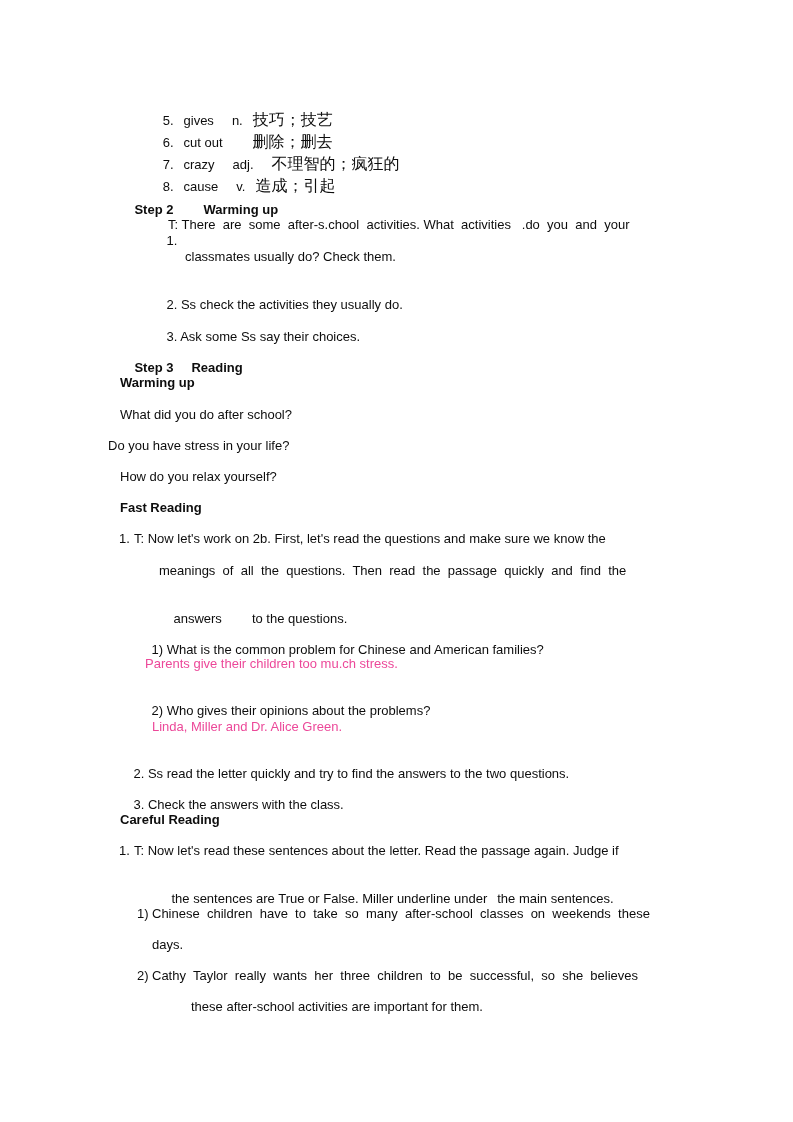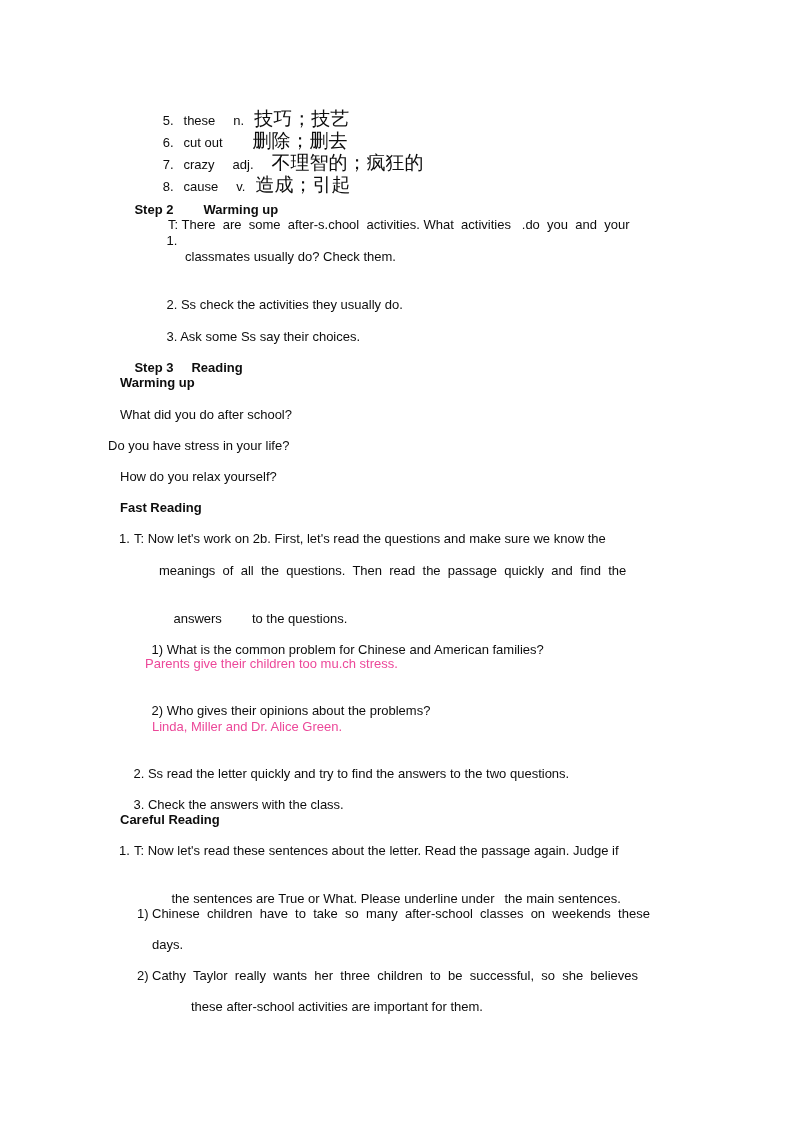--- a/index.html
+++ b/index.html
@@ -26,35 +26,35 @@
   .ln {
     position: absolute;
     font-size: 13px;
     line-height: 16px;
     white-space: pre;
     color: #0d0d0d;
   }
   .bold { font-weight: bold; text-align: center; }
   .red  { color: #ec4899; }
   .cjk {
-    font-family: Liberation Mono, monospace;
-    font-size: 19px;
+    font-family: Liberation Serif, serif;
+    font-size: 16px;
   }
   .spacer-sm { display: inline-block; width: 10px; }
   .spacer-md { display: inline-block; width: 18px; }
   .spacer-lg { display: inline-block; width: 30px; }
 </style>
 </head>
 <body>
 
 <div class="page">
 
   <div>
     <div class="ln" style="left:141px; top:96px;">
-      <span>5.</span><span class="spacer-sm"></span><span>these</span><span class="spacer-md"></span><span>n.</span><span class="spacer-sm"></span><span class="cjk">技巧；技艺</span>
+      <span>5.</span><span class="spacer-sm"></span><span>gives</span><span class="spacer-md"></span><span>n.</span><span class="spacer-sm"></span><span class="cjk">技巧；技艺</span>
     </div>
     <div class="ln" style="left:141px; top:118px;">
       <span>6.</span><span class="spacer-sm"></span><span>cut out</span><span class="spacer-lg"></span><span class="cjk">删除；删去</span>
     </div>
     <div class="ln" style="left:141px; top:140px;">
       <span>7.</span><span class="spacer-sm"></span><span>crazy</span><span class="spacer-md"></span><span>adj.</span><span class="spacer-md"></span><span class="cjk">不理智的；疯狂的</span>
     </div>
     <div class="ln" style="left:141px; top:162px;">
       <span>8.</span><span class="spacer-sm"></span><span>cause</span><span class="spacer-md"></span><span>v.</span><span class="spacer-sm"></span><span class="cjk">造成；引起</span>
     </div>
@@ -111,21 +111,21 @@
   </div>
   <div class="ln" style="left:119px; top:781px;">
     <span>3.</span> <span>Check the answers with the class.</span>
   </div>
 
   <div class="ln bold" style="left:120px; top:812px;">Careful Reading</div>
 
   <div class="ln" style="left:119px; top:843px;">1.</div>
   <div class="ln" style="left:134px; top:843px;">T: Now let's read these sentences about the letter. Read the passage again. Judge if</div>
   <div class="ln" style="left:157px; top:875px;">
-    <span>the sentences are True or What. Please underline under</span><span class="spacer-sm"></span><span>the main sentences.</span>
+    <span>the sentences are True or False. Miller underline under</span><span class="spacer-sm"></span><span>the main sentences.</span>
   </div>
 
   <div class="ln" style="left:137px; top:906px;">1)</div>
   <div class="ln" style="left:152px; top:906px;">Chinese  children  have  to  take  so  many  after-school  classes  on  weekends  these</div>
   <div class="ln" style="left:152px; top:937px;">days.</div>
 
   <div class="ln" style="left:137px; top:968px;">2)</div>
   <div class="ln" style="left:152px; top:968px;">Cathy  Taylor  really  wants  her  three  children  to  be  successful,  so  she  believes</div>
   <div class="ln" style="left:148px; top:999px;margin-left:43px;">these after-school activities are important for them.</div>
 

